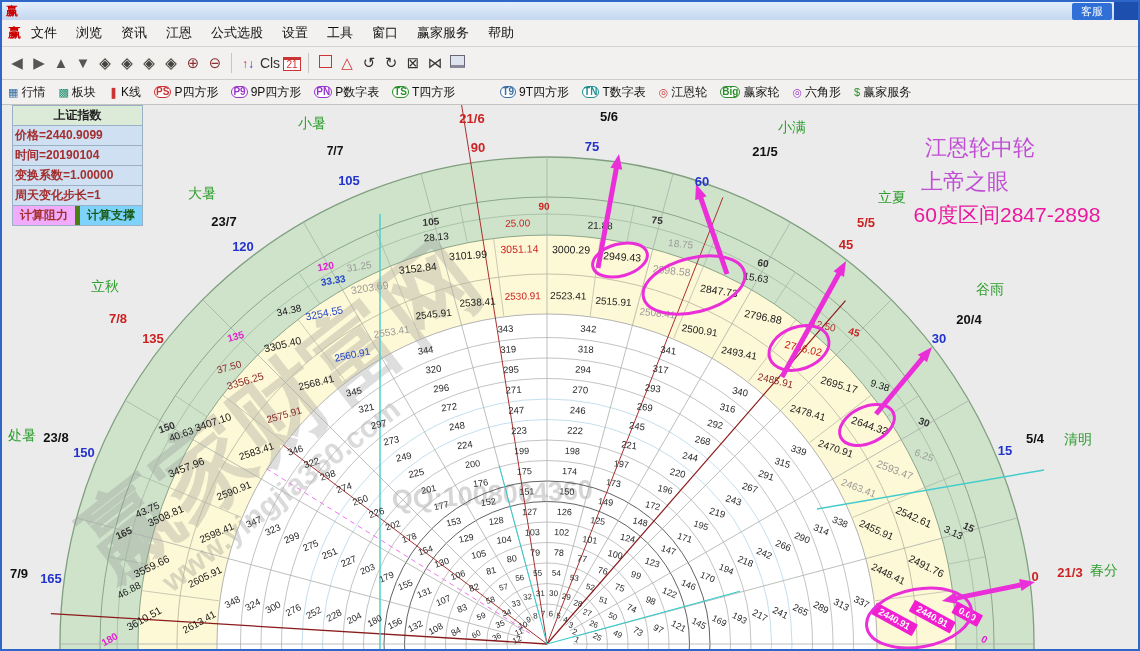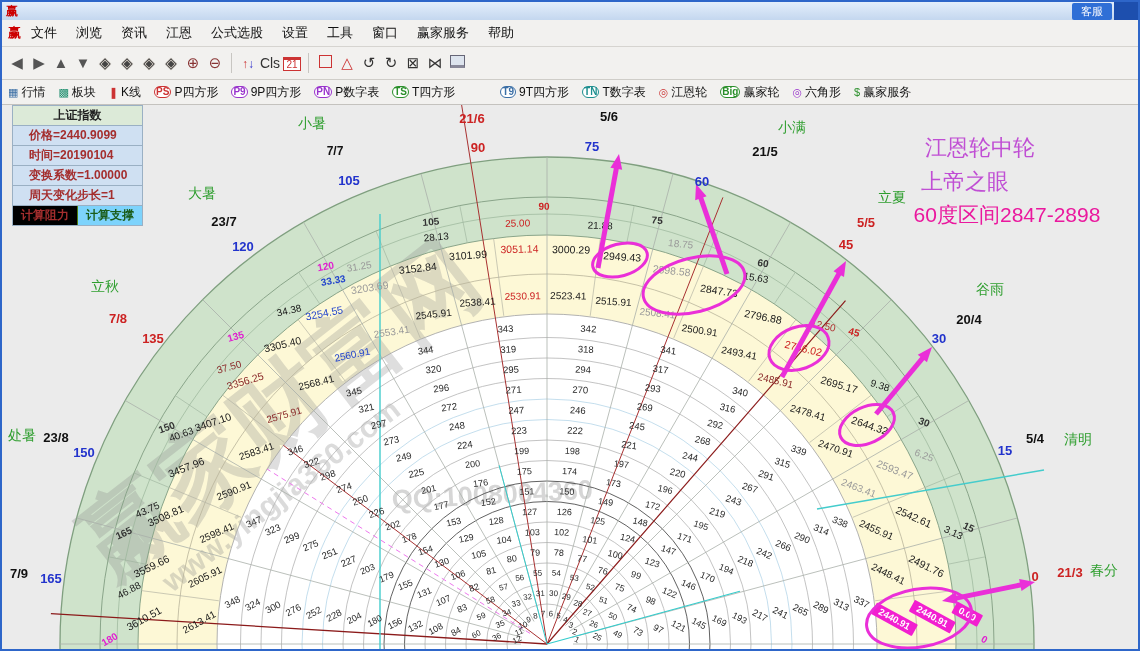--- a/index.html
+++ b/index.html
@@ -29,24 +29,24 @@
   .toolbar2{height:24px;background:#f2f1ef;border-bottom:1px solid #c4c2be;display:flex;
             align-items:center;font-size:12px;color:#111;z-index:5;position:relative;padding-left:6px}
   .toolbar2 .tool{display:flex;align-items:center;margin-right:13px;cursor:pointer}
   .toolbar2 .glyph{font-size:11px;margin-right:3px}
   .toolbar2 .badge{border:1px solid currentColor;font-size:10px;font-weight:bold;padding:0 1px;
                    border-radius:6px;margin-right:3px;background:#fff;line-height:10px}
   .panel{position:absolute;left:10px;top:103px;width:129px;z-index:4;font-size:12px;
          border:1px solid #9ab0c4}
   .panel .hdr{background:#dcead8;color:#222;font-weight:bold;text-align:center;height:19px;line-height:19px;border-bottom:1px solid #9ab0c4}
   .panel .row{background:#cfe0f2;color:#a42e2e;font-weight:bold;height:19px;line-height:19px;
-              padding-left:16px;border-bottom:1px solid #9ab0c4;white-space:nowrap;overflow:hidden}
+              padding-left:2px;border-bottom:1px solid #9ab0c4;white-space:nowrap;overflow:hidden}
   .panel .btns{display:flex}
   .panel .btn{flex:1;height:19px;line-height:19px;text-align:center;font-weight:bold;cursor:pointer}
-  .panel .btn.b1{background:#000000;color:#a42e2e;border-right:1px solid #4d7c0f}
+  .panel .btn.b1{background:#f0abfc;color:#a42e2e;border-right:5px solid #4d7c0f}
   .panel .btn.b2{background:#7dd3fc;color:#1a5c1a}
   #wheel-svg{position:absolute;left:0;top:0;z-index:1}
 </style>
 </head>
 <body>
 
 <div class="titlebar">
   <span class="logo">赢</span>
   <span class="cs-btn">客服</span>
   <span class="cs-strip"></span>

